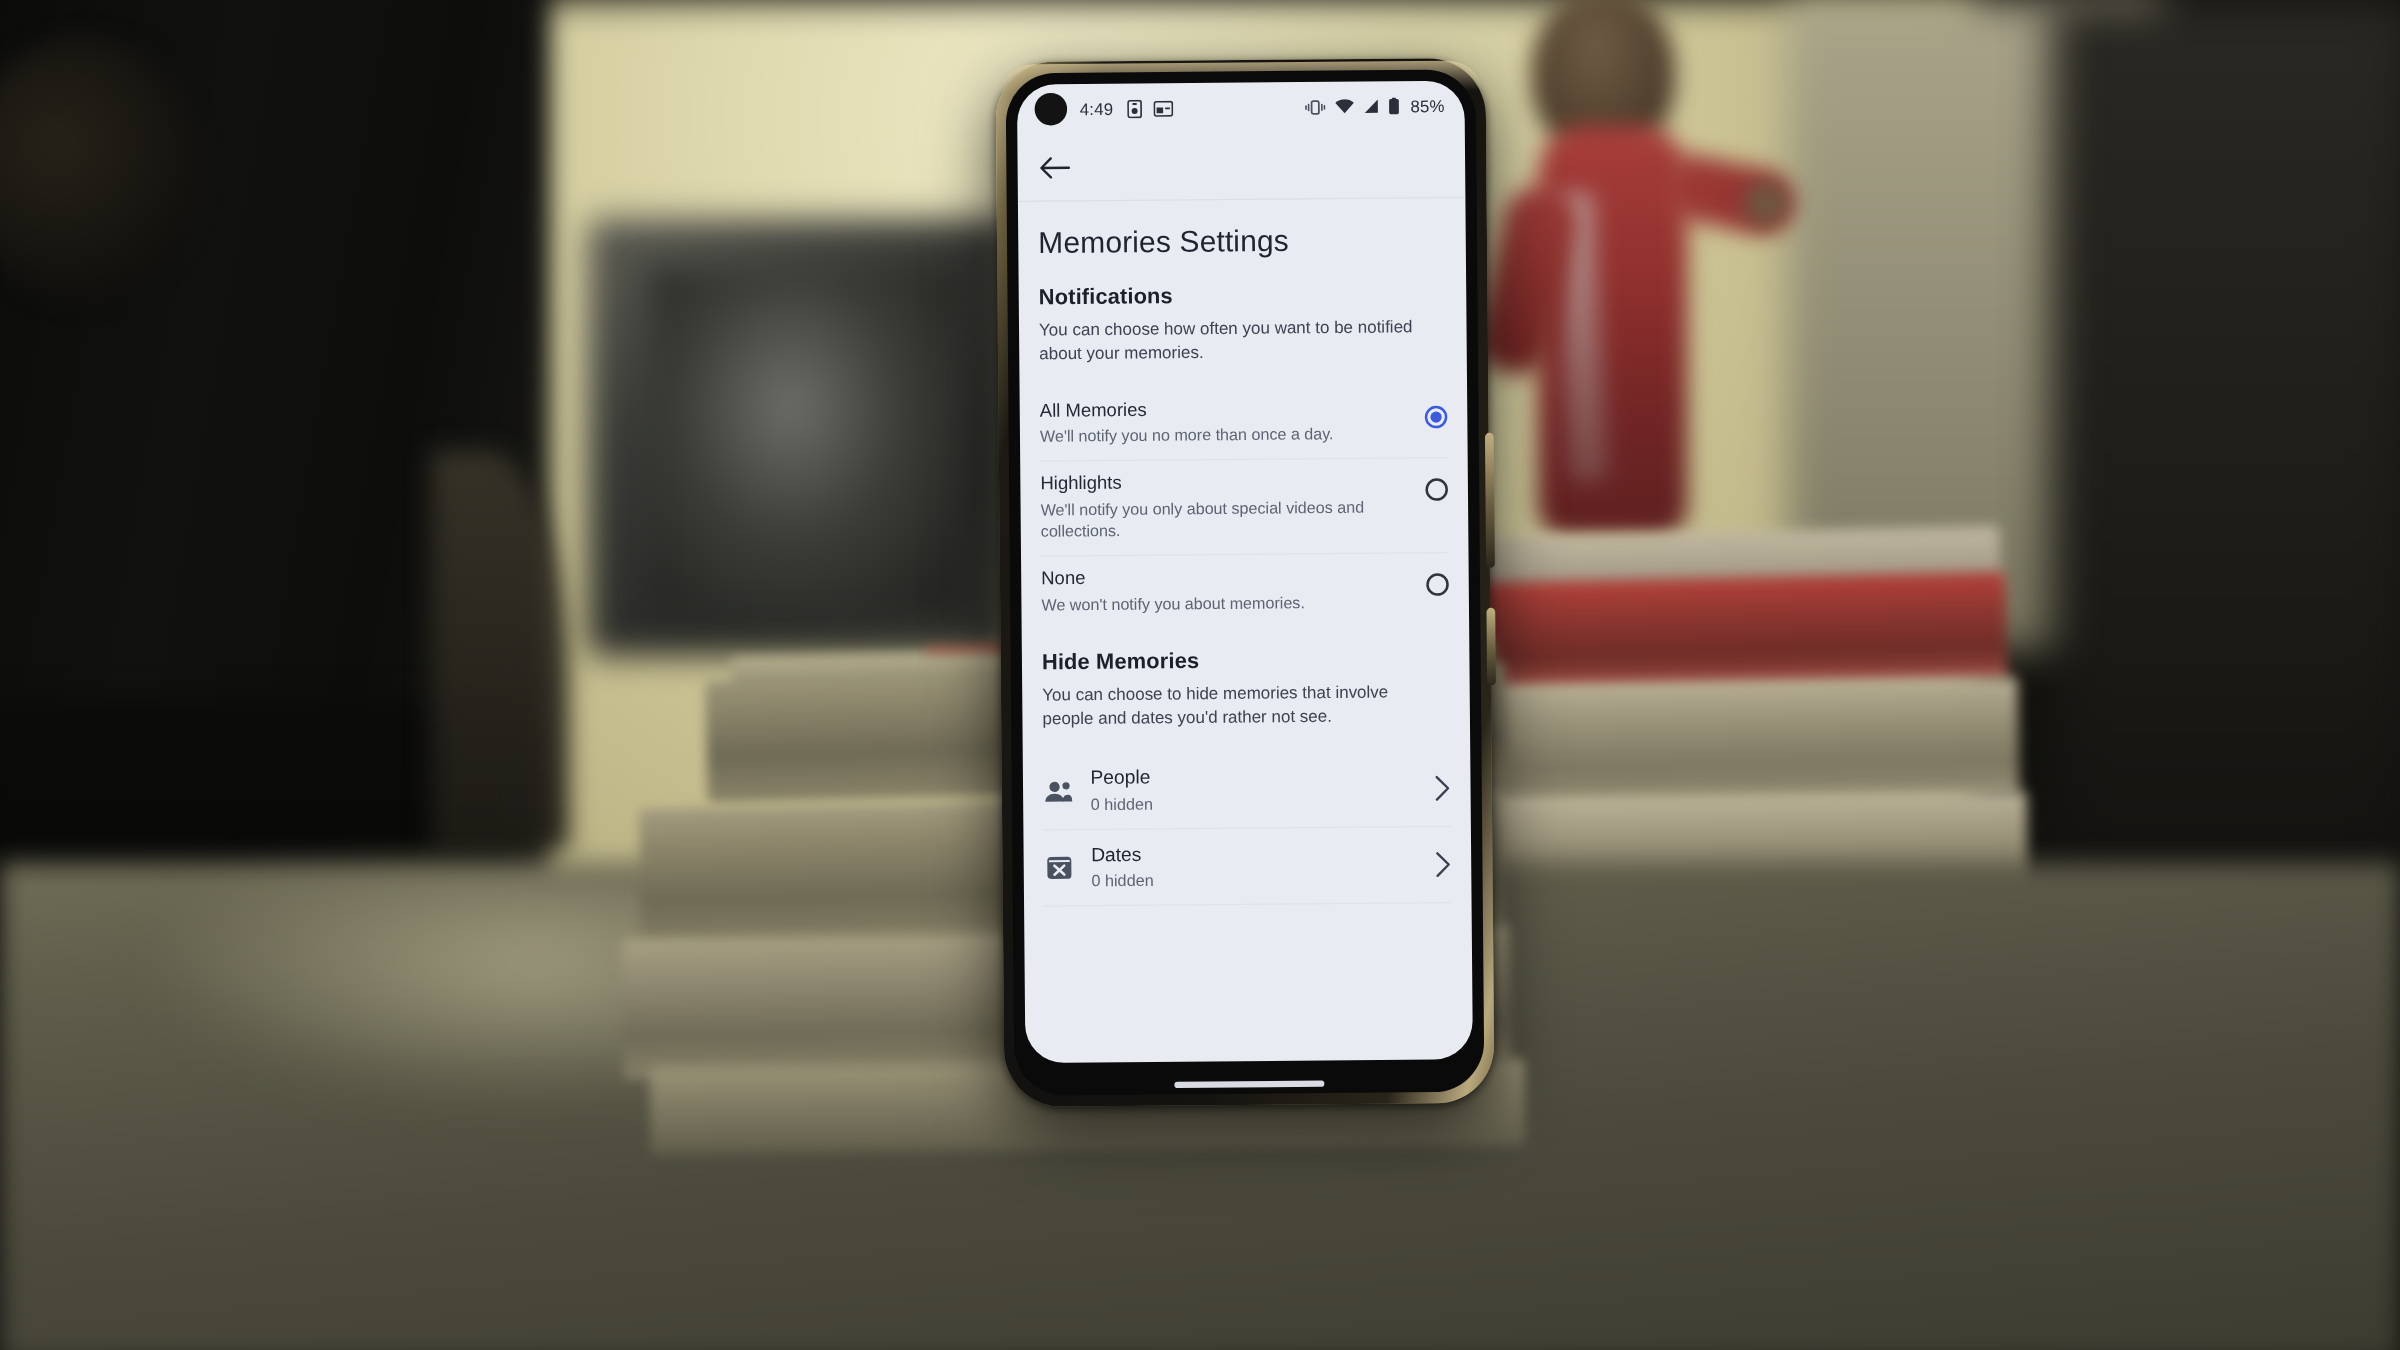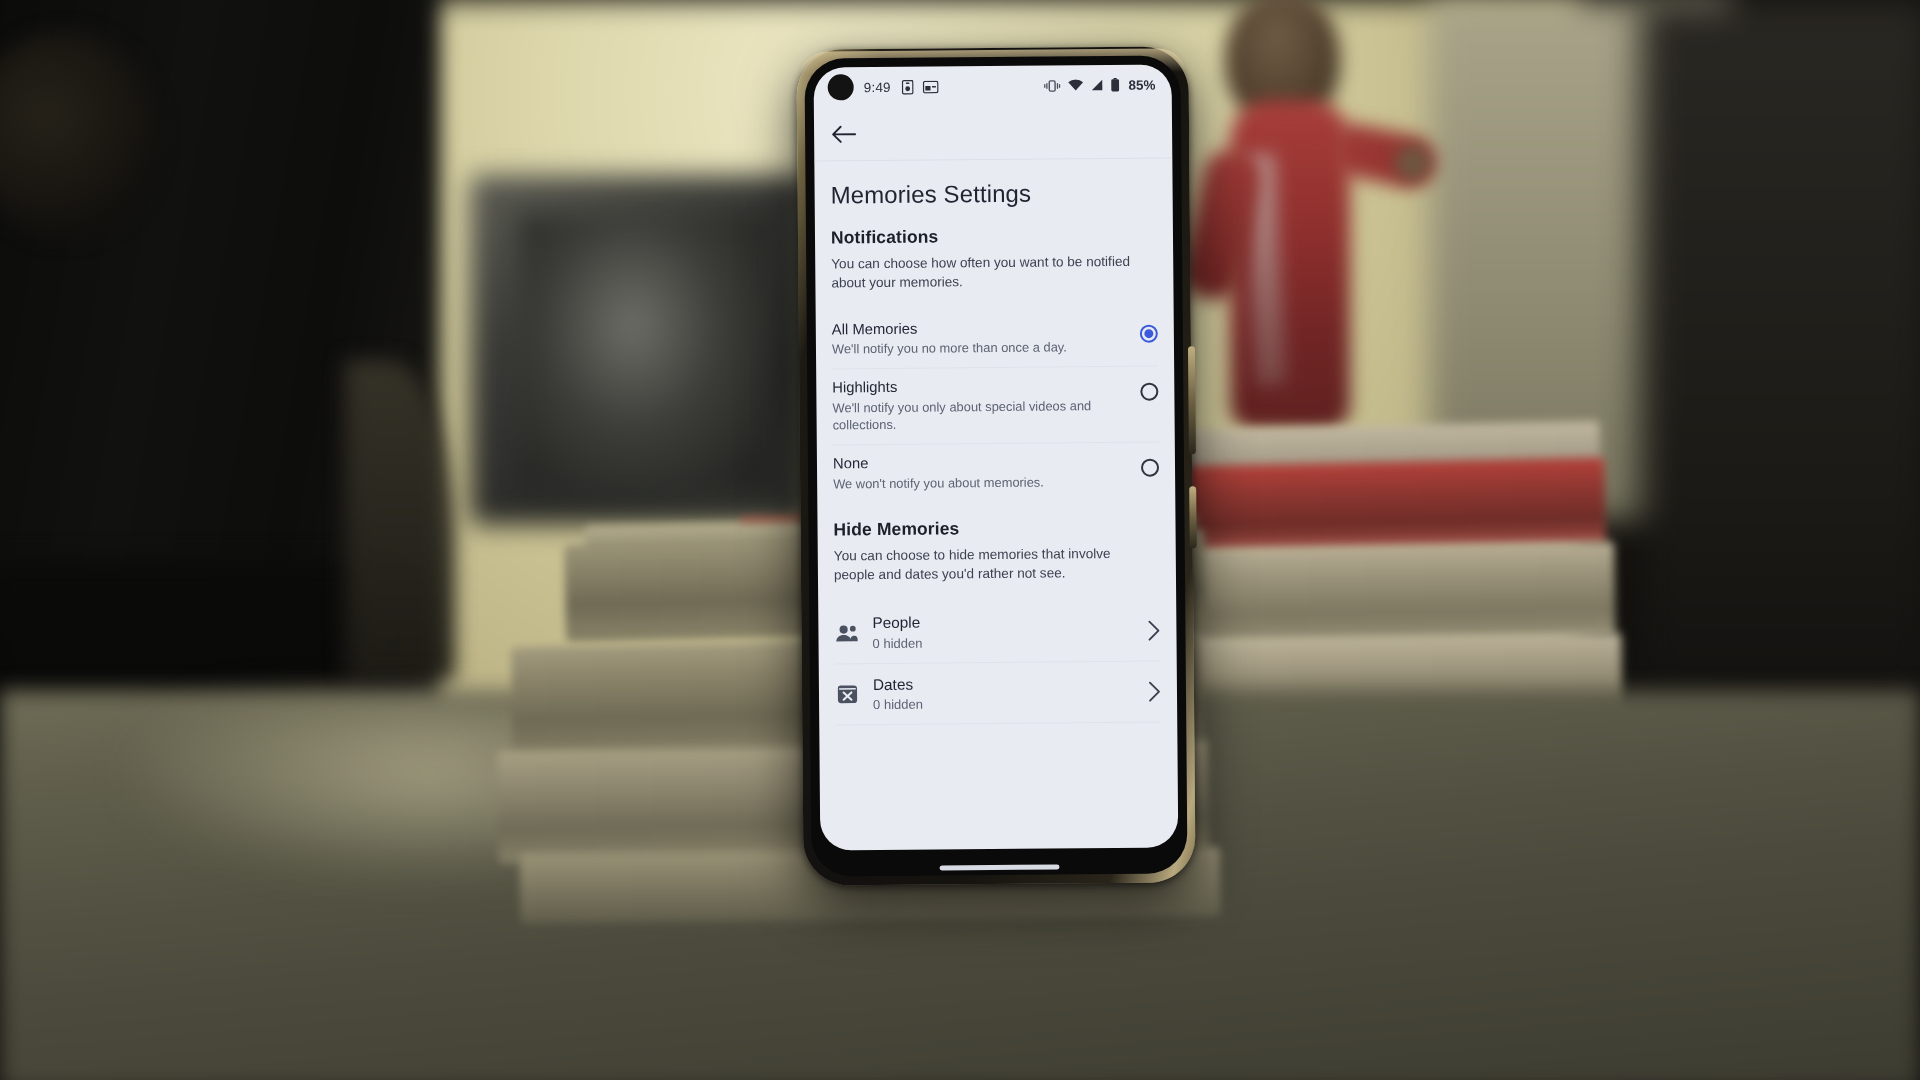--- a/index.html
+++ b/index.html
@@ -204,21 +204,21 @@
     font-size:13.5px; color:#2b2f3a; font-weight:500;
   }
   .punch-hole {
     width:26px; height:26px; border-radius:50%;
     background:#131313; margin-right:10px; flex:none;
   }
   .sb-time { margin-right:11px; letter-spacing:.2px; }
   .sb-left-icons { display:flex; align-items:center; gap:9px; }
   .sb-spacer { flex:1; }
   .sb-right-icons { display:flex; align-items:center; gap:7px; }
-  .sb-batt-text { font-size:13.5px; font-weight:700; margin-left:2px; letter-spacing:.1px; }
+  .sb-batt-text { font-size:13.5px; font-weight:400; margin-left:2px; letter-spacing:.1px; }
   .ic { display:block; }
 
   .appbar {
     height:54px; display:flex; align-items:center; padding-left:17px;
     border-bottom:1px solid #dcdfe8;
   }
   .content { padding:0 16px; }
 
   .page-title {
     font-size:24px; font-weight:400; color:#1f2430;
@@ -310,21 +310,21 @@
   <div class="phone-case"></div>
   <div class="phone-case-hl"></div>
   <div class="btn-vol"></div>
   <div class="btn-pwr"></div>
   <div class="phone-bezel"></div>
 
   <div class="phone-screen">
 
     <div class="statusbar">
       <div class="punch-hole"></div>
-      <span class="sb-time">9:49</span>
+      <span class="sb-time">4:49</span>
       <div class="sb-left-icons">
         <span>
           <svg class="ic" width="12" height="15" viewBox="0 0 12 15">
             <rect x="0.8" y="0.8" width="10.4" height="13.4" rx="1.6" fill="none" stroke="#2b2f3a" stroke-width="1.3"></rect>
             <circle cx="6" cy="9" r="2.4" fill="#2b2f3a"></circle>
             <rect x="4.2" y="2.7" width="3.6" height="1.5" rx="0.6" fill="#2b2f3a"></rect>
           </svg>
         </span>
         <span>
           <svg class="ic" width="16" height="13" viewBox="0 0 16 13">

